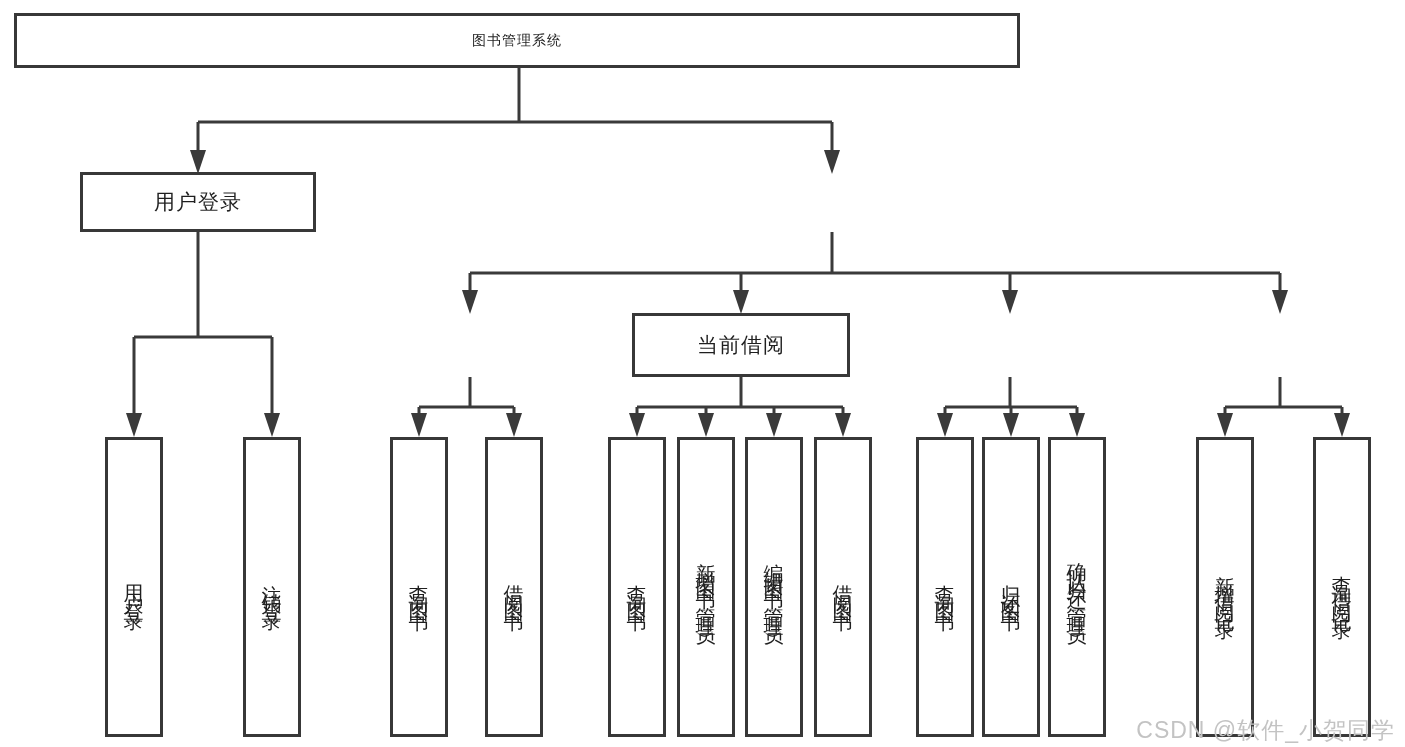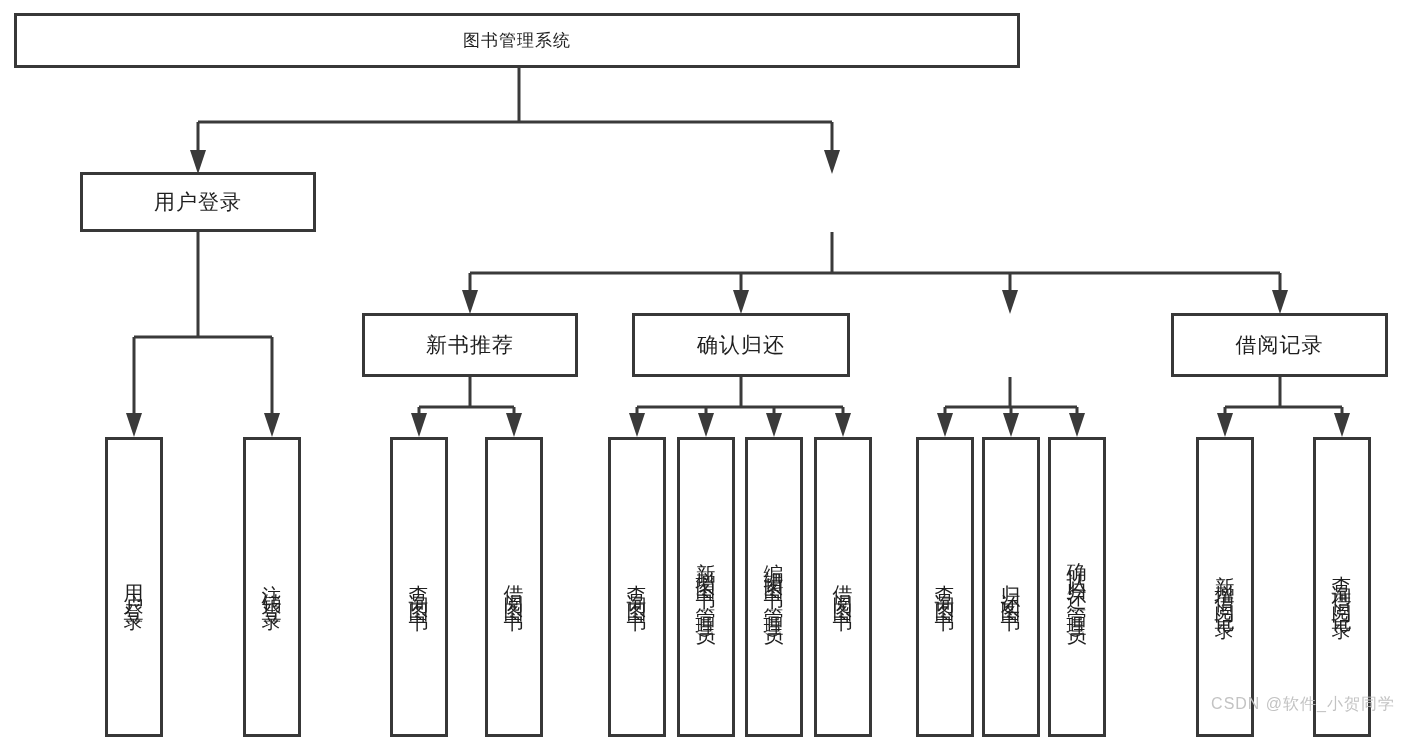--- a/index.html
+++ b/index.html
@@ -22,33 +22,33 @@
     position:absolute;
     box-sizing:border-box;
     background:#fff;
     border:3px solid var(--border);
     display:flex;align-items:center;justify-content:center;
     color:var(--text);
     font-size:21px;
     letter-spacing:1px;
     white-space:nowrap;
   }
-  .root{font-size:17px;}
+  .root{font-size:14px;}
   .leaf{
     writing-mode:vertical-rl;
     text-orientation:mixed;
     font-size:20px;
     letter-spacing:9px;
     line-height:1;
     display:flex;align-items:center;justify-content:center;
   }
   .watermark{
     position:absolute;
-    right:10px;top:694px;
-    font-size:16px;
+    right:10px;top:715px;
+    font-size:23px;
     color:var(--wm);
     letter-spacing:1px;
     white-space:nowrap;
   }
 </style>
 </head>
 <body>
 
 <div id="stage">
 
@@ -80,23 +80,21 @@
         <polygon points="1069,413 1085,413 1077,437"></polygon>
         <polygon points="1217,413 1233,413 1225,437"></polygon>
         <polygon points="1334,413 1350,413 1342,437"></polygon>
       </g>
   </svg>
 
   <div class="node root" style="left:14px;top:13px;width:1006px;height:55px;">图书管理系统</div>
 
   <div class="node" style="left:80px;top:172px;width:236px;height:60px;">用户登录</div>
 
-  <div class="node" style="left:362px;top:313px;width:216px;height:64px;">新书推荐</div>
-  <div class="node" style="left:632px;top:313px;width:218px;height:64px;">确认归还</div>
-  <div class="node" style="left:1171px;top:313px;width:217px;height:64px;">借阅记录</div>
+  <div class="node" style="left:632px;top:313px;width:218px;height:64px;">当前借阅</div>
 
   <div class="node leaf" style="left:105px;top:437px;width:58px;height:300px;">用户登录</div>
   <div class="node leaf" style="left:243px;top:437px;width:58px;height:300px;">注销登录</div>
 
   <div class="node leaf" style="left:390px;top:437px;width:58px;height:300px;">查询图书</div>
   <div class="node leaf" style="left:485px;top:437px;width:58px;height:300px;">借阅图书</div>
 
   <div class="node leaf" style="left:608px;top:437px;width:58px;height:300px;">查询图书</div>
   <div class="node leaf" style="left:677px;top:437px;width:58px;height:300px;">新增图书（管理员）</div>
   <div class="node leaf" style="left:745px;top:437px;width:58px;height:300px;">编辑图书（管理员）</div>

